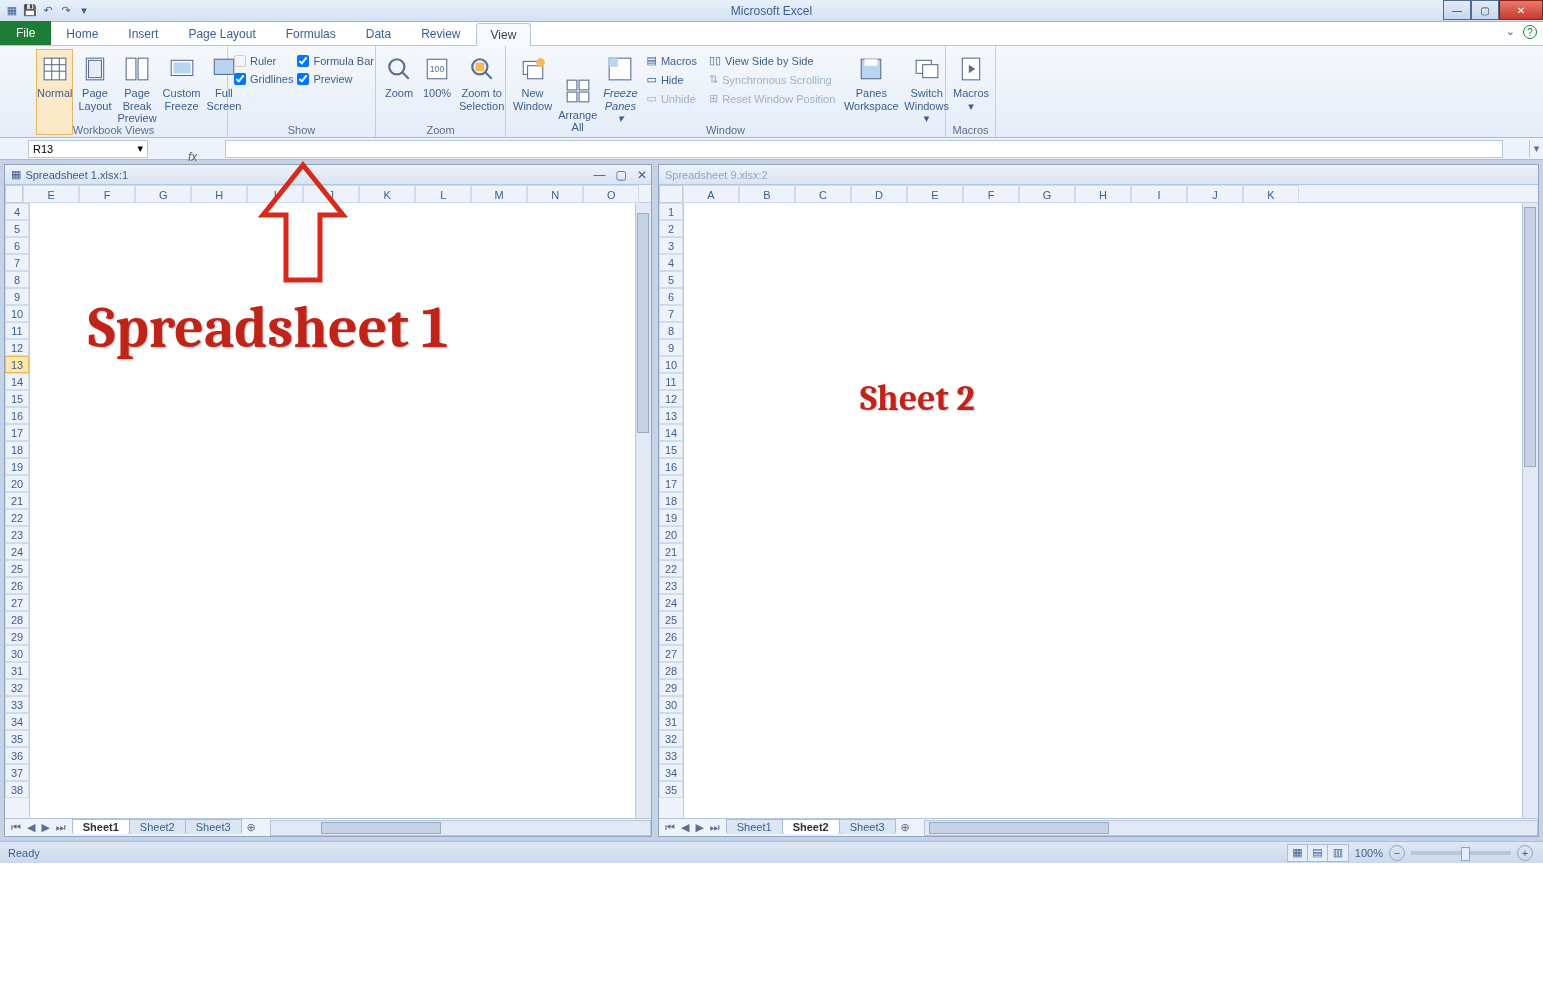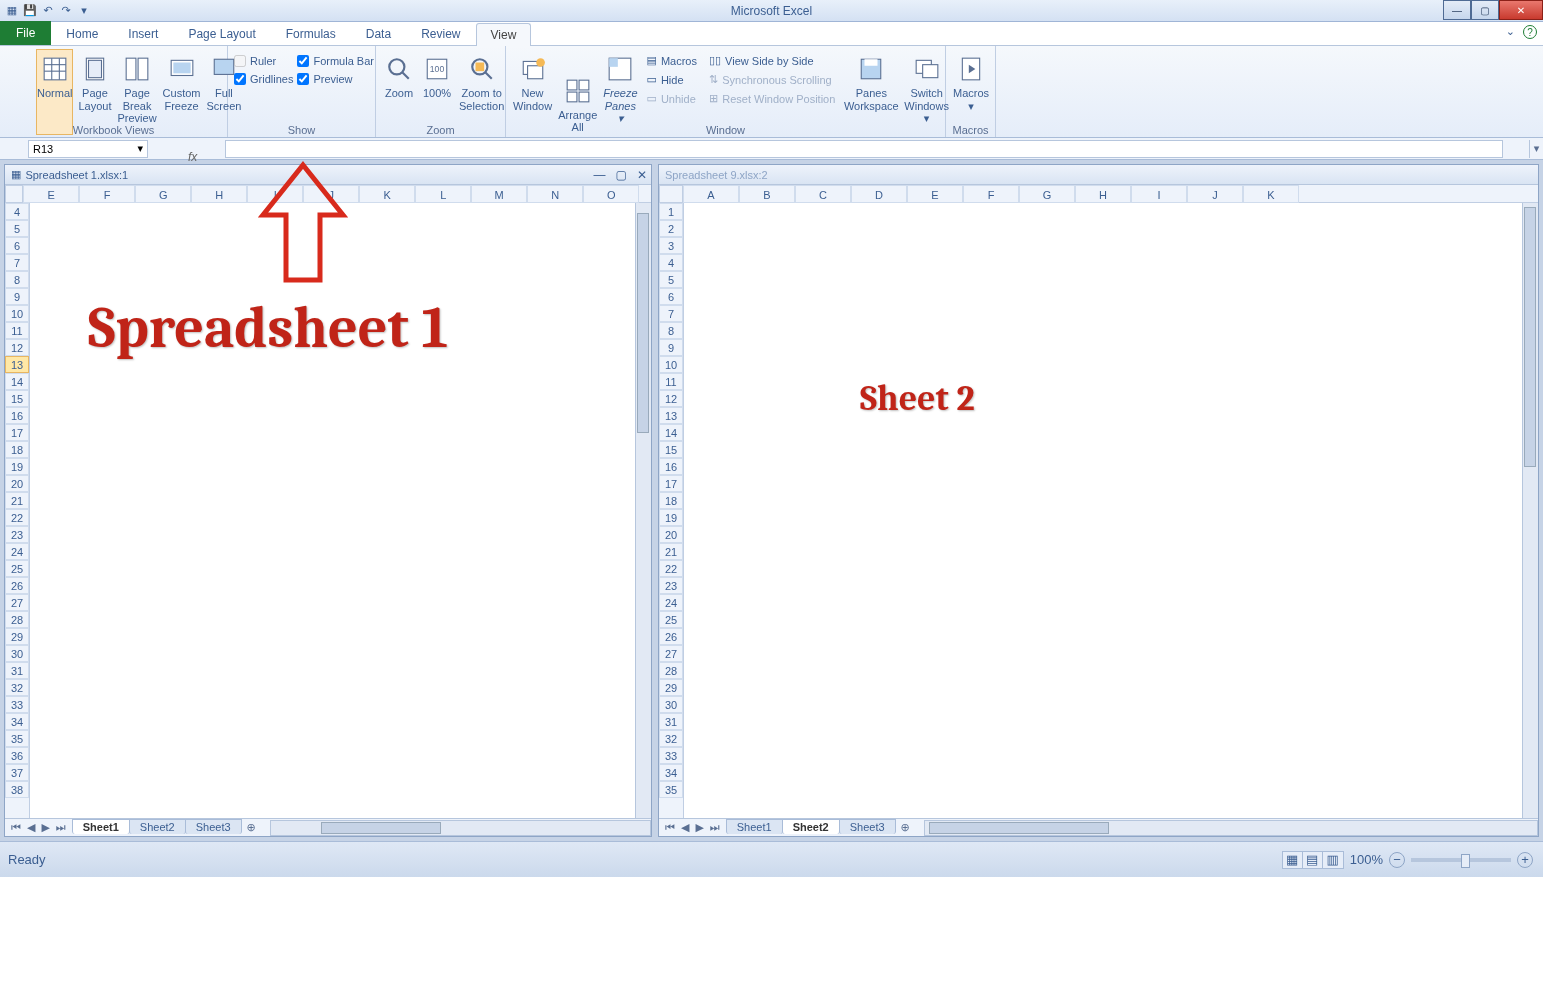--- a/index.html
+++ b/index.html
@@ -70,21 +70,21 @@
 .stab.active { background:#fff; font-weight:bold; color:#333; }
 .stab-new { padding:0 6px; color:#5a6f92; }
 .hscroll { flex:1; margin-left:8px; height:16px; background:#e2e9f4; border:1px solid #b6c6dd; position:relative; }
 .hscroll-thumb { position:absolute; height:12px; top:1px; background:#c6d3e6; border:1px solid #9ab; }
 
 
 .vscroll { width:16px; background:#e2e9f4; border-left:1px solid #b6c6dd; position:relative; }
 .vscroll-thumb { position:absolute; width:12px; left:1px; background:#c6d3e6; border:1px solid #9ab; }
 
 
-.statusbar { height:36px; background:linear-gradient(to bottom,#dfe8f5,#cbd9ec); border-top:1px solid #a9bcd8; display:flex; align-items:center; padding:0 8px; font-size:13px; color:#3b5e91; position:relative; }
+.statusbar { height:22px; background:linear-gradient(to bottom,#dfe8f5,#cbd9ec); border-top:1px solid #a9bcd8; display:flex; align-items:center; padding:0 8px; font-size:11px; color:#3b5e91; position:relative; }
 .status-right { position:absolute; right:10px; display:flex; align-items:center; gap:6px; }
 .view-btns { display:flex; border:1px solid #a9bcd8; }
 .view-btn { width:20px; height:16px; border-right:1px solid #a9bcd8; display:flex; align-items:center; justify-content:center; background:#e6edf8; }
 .view-btn:last-child { border-right:none; }
 .zoom-slider { width:100px; height:4px; background:#b6c6dd; position:relative; }
 .zoom-slider::after { content:''; position:absolute; left:50%; top:-4px; width:7px; height:12px; background:#e6edf8; border:1px solid #8ea5c6; }
 .zoom-round { width:16px; height:16px; border:1px solid #8ea5c6; border-radius:50%; display:flex; align-items:center; justify-content:center; }
 
 
 .annot { position:absolute; font-weight:bold; font-family:Cambria, Georgia, serif; color:#c02418; text-shadow:1px 1px 2px rgba(0,0,0,0.25); pointer-events:none; }

